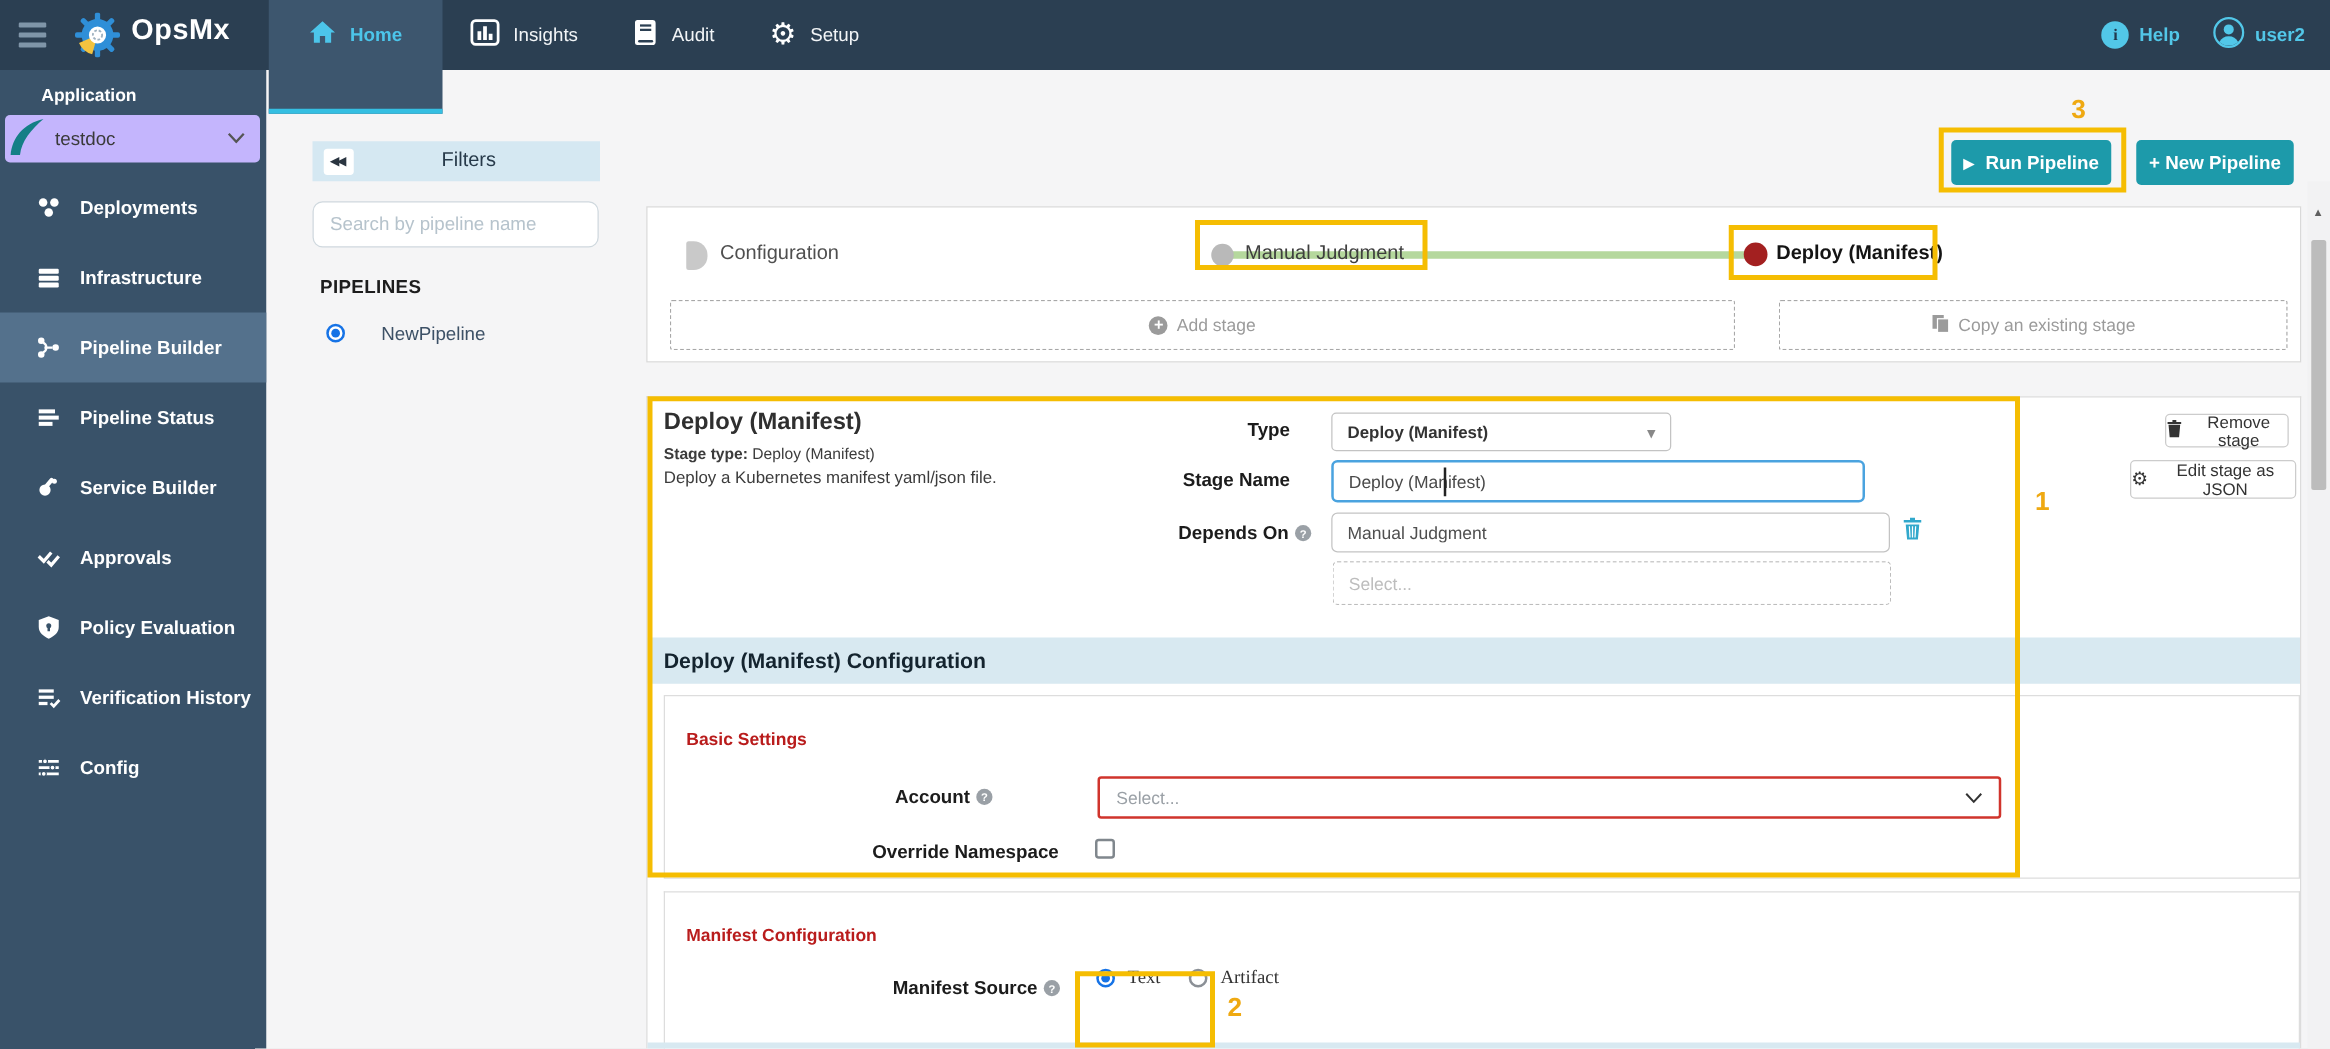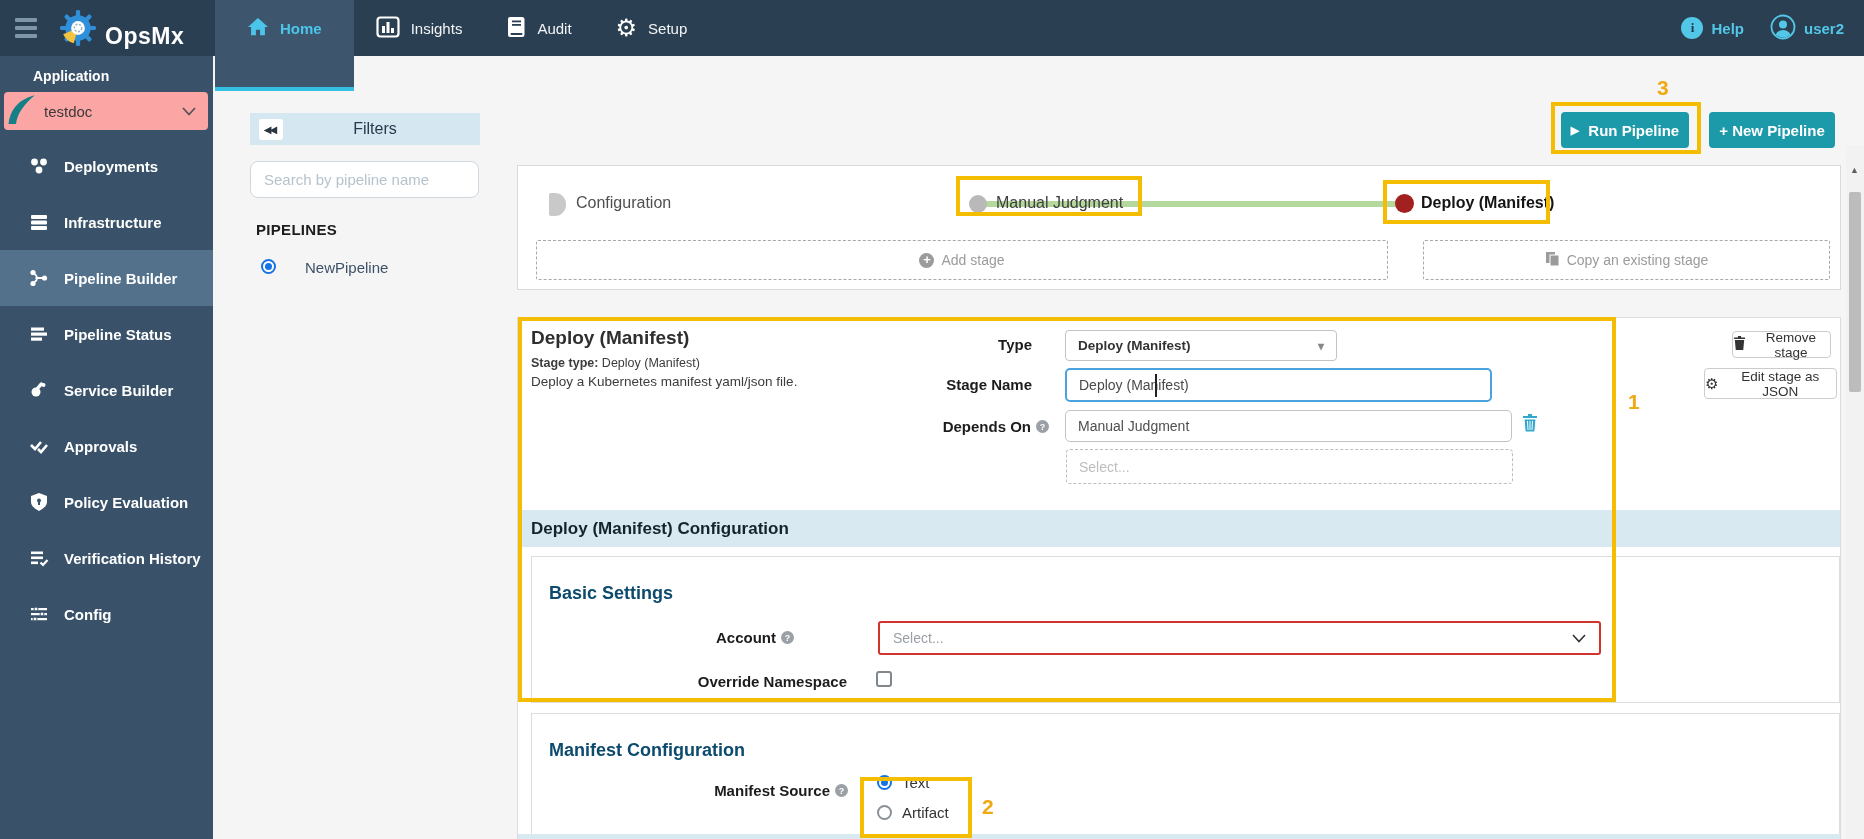--- a/index.html
+++ b/index.html
@@ -5,35 +5,35 @@
   * { margin:0; padding:0; box-sizing:border-box; }
   html,body { background:#e8e8e8; }
   body { font-family:"Liberation Sans", sans-serif; }
   .page { position:relative; width:1864px; height:839px; background:#f5f5f6; overflow:hidden; }
   .abs { position:absolute; }
 
   
   .navbar { position:absolute; left:0; top:0; width:1864px; height:56px; background:#2b3f52; z-index:30; }
   .hamburger { position:absolute; left:15px; top:18px; width:22px; height:20px; cursor:pointer; }
   .hamburger span { display:block; height:4px; margin-bottom:4px; background:#7f95a8; border-radius:1px; }
-  .brand { position:absolute; left:60px; top:10px; display:flex; align-items:flex-end; gap:9px; }
+  .brand { position:absolute; left:60px; top:10px; display:flex; align-items:flex-start; gap:9px; }
   .brand-name { color:#fff; font-size:23px; font-weight:bold; letter-spacing:.5px; }
   .nav-tabs { position:absolute; left:215px; top:0; height:56px; display:flex; }
   .nav-tab { position:relative; display:flex; align-items:center; gap:11px; padding:0 22px; height:56px; color:#f2f5f7; font-size:15px; cursor:pointer; }
   .nav-tab.active { background:#3d566e; padding:0 32px; }
   .nav-tab.active::after { content:""; position:absolute; left:0; right:0; top:56px; height:31px; background:#3d566e; border-bottom:4px solid #35bfe2; }
   .nav-tab.active .nav-label { color:#4cc5ea; font-weight:bold; }
   .nav-right { position:absolute; right:20px; top:0; height:56px; display:flex; align-items:center; gap:26px; }
   .nav-util { display:flex; align-items:center; gap:8px; color:#52c7e8; font-size:15px; font-weight:bold; cursor:pointer; }
   .info-circle { width:22px; height:22px; border-radius:50%; background:#52c7e8; color:#22384c; font-size:13px; font-weight:bold; display:flex; align-items:center; justify-content:center; font-family:"Liberation Serif",serif; }
 
   
   .sidebar { position:absolute; left:0; top:56px; width:213px; height:783px; background:#395269; z-index:20; }
   .app-label { position:absolute; left:33px; top:12px; color:#fff; font-size:14px; font-weight:bold; }
-  .app-select { position:absolute; left:4px; top:36px; width:204px; height:38px; background:#fca5a5; border-radius:4px; display:flex; align-items:center; cursor:pointer; overflow:hidden; }
+  .app-select { position:absolute; left:4px; top:36px; width:204px; height:38px; background:#c4b5fd; border-radius:4px; display:flex; align-items:center; cursor:pointer; overflow:hidden; }
   .app-select .sail { margin-left:2px; }
   .app-select .app-name { margin-left:8px; color:#3a3a3a; font-size:15px; flex:1; }
   .side-items { position:absolute; left:0; top:82px; width:213px; }
   .side-item { height:56px; display:flex; align-items:center; gap:15px; padding-left:29px; color:#fff; font-size:15px; font-weight:bold; cursor:pointer; }
   .side-item.active { background:#54718c; }
   .sicon { width:20px; height:20px; flex:0 0 20px; display:flex; align-items:center; justify-content:center; }
 
   
   .filters-bar { position:absolute; left:250px; top:113px; width:230px; height:32px; background:#d5e8f2; display:flex; align-items:center; cursor:pointer; }
   .rewind-box { margin-left:9px; width:24px; height:21px; background:#fff; border-radius:3px; color:#2a3540; font-size:10px; letter-spacing:-2px; display:flex; align-items:center; justify-content:center; padding-right:3px; }
@@ -71,24 +71,24 @@
   .type-select { position:absolute; left:547px; top:12px; width:272px; height:31px; border:1px solid #c3c3c3; border-radius:4px; background:#fff; display:flex; align-items:center; font-size:13.5px; font-weight:bold; color:#333; padding:0 12px; cursor:pointer; }
   .type-caret { margin-left:auto; color:#888; font-size:12px; }
   .stage-input { position:absolute; left:547px; top:50px; width:427px; height:34px; border:2px solid #4aa3df; border-radius:5px; padding:0 12px; font-size:14px; color:#4a4a4a; font-family:"Liberation Sans",sans-serif; }
   .text-caret { position:absolute; left:637px; top:56px; width:2px; height:23px; background:#222; }
   .depends-input { position:absolute; left:547px; top:92px; width:447px; height:32px; border:1px solid #c3c3c3; border-radius:5px; padding:0 12px; font-size:14px; color:#4f4f4f; font-family:"Liberation Sans",sans-serif; }
   .trash-teal { position:absolute; left:1004px; top:96px; color:#31a8cc; cursor:pointer; }
   .select-dashed { position:absolute; left:548px; top:131px; width:447px; height:35px; border:1px dashed #bdbdbd; border-radius:4px; display:flex; align-items:center; padding:0 12px; color:#bdbdbd; font-size:14px; cursor:pointer; }
   .config-strip { position:absolute; left:0; top:192px; width:1322px; height:37px; background:#d8e9f1; display:flex; align-items:center; }
   .config-strip span { margin-left:13px; font-size:17px; font-weight:bold; color:#14242f; }
   .section-box { position:absolute; left:13px; width:1309px; background:#fff; border:1px solid #ddd; }
-  .sec-title { position:absolute; left:17px; top:26px; font-size:18px; font-weight:bold; color:#0c4a6e; }
+  .sec-title { position:absolute; left:17px; top:26px; font-size:14px; font-weight:bold; color:#b91c1c; }
   .account-select { position:absolute; left:346px; top:64px; width:723px; height:34px; border:2px solid #d0342c; border-radius:3px; background:#fff; display:flex; align-items:center; padding:0 13px; font-size:14px; color:#9aa0a6; cursor:pointer; }
   .checkbox { position:absolute; left:344px; top:114px; width:16px; height:16px; border:2px solid #80878d; border-radius:3px; background:#fff; cursor:pointer; }
-  .radio-group { position:absolute; left:345px; top:60px; display:flex; flex-direction:column; gap:13px; }
+  .radio-group { position:absolute; left:345px; top:60px; display:flex; flex-direction:row; gap:23px;font-family:Liberation Serif, serif; }
   .radio-opt { display:flex; align-items:center; gap:10px; cursor:pointer; }
   .radio-opt .rlabel { font-size:15px; color:#333; }
   .blue-strip { position:absolute; left:0; top:516px; width:1322px; height:6px; background:#d8e9f1; }
 
   
   .ann-box { position:absolute; border:4px solid #f5bd02; z-index:40; pointer-events:none; }
   .ann-num { position:absolute; color:#efa912; font-size:21px; font-weight:bold; z-index:41; }
 
   
   .scroll-track { position:absolute; left:1846px; top:145px; width:18px; height:694px; background:#f2f2f3; z-index:25; }

